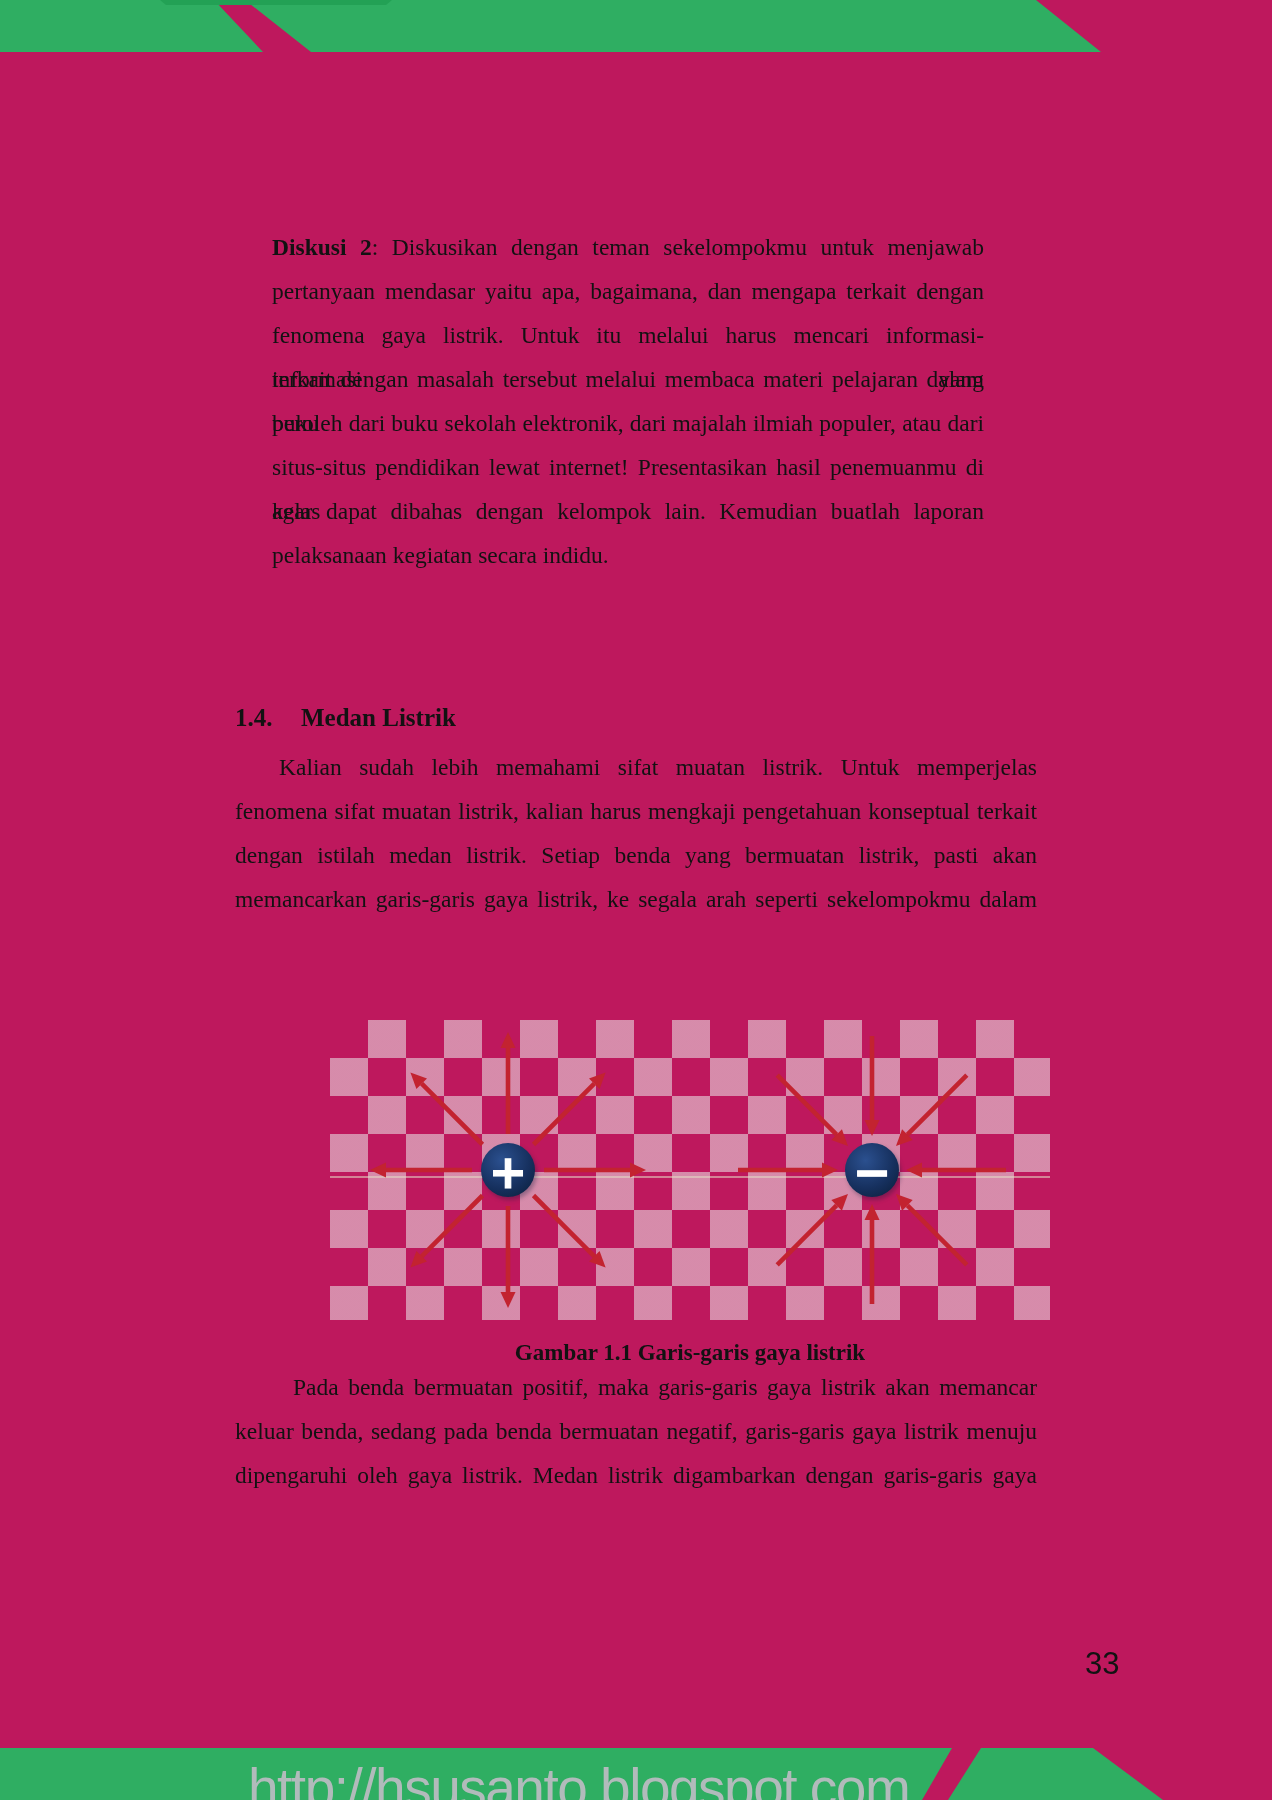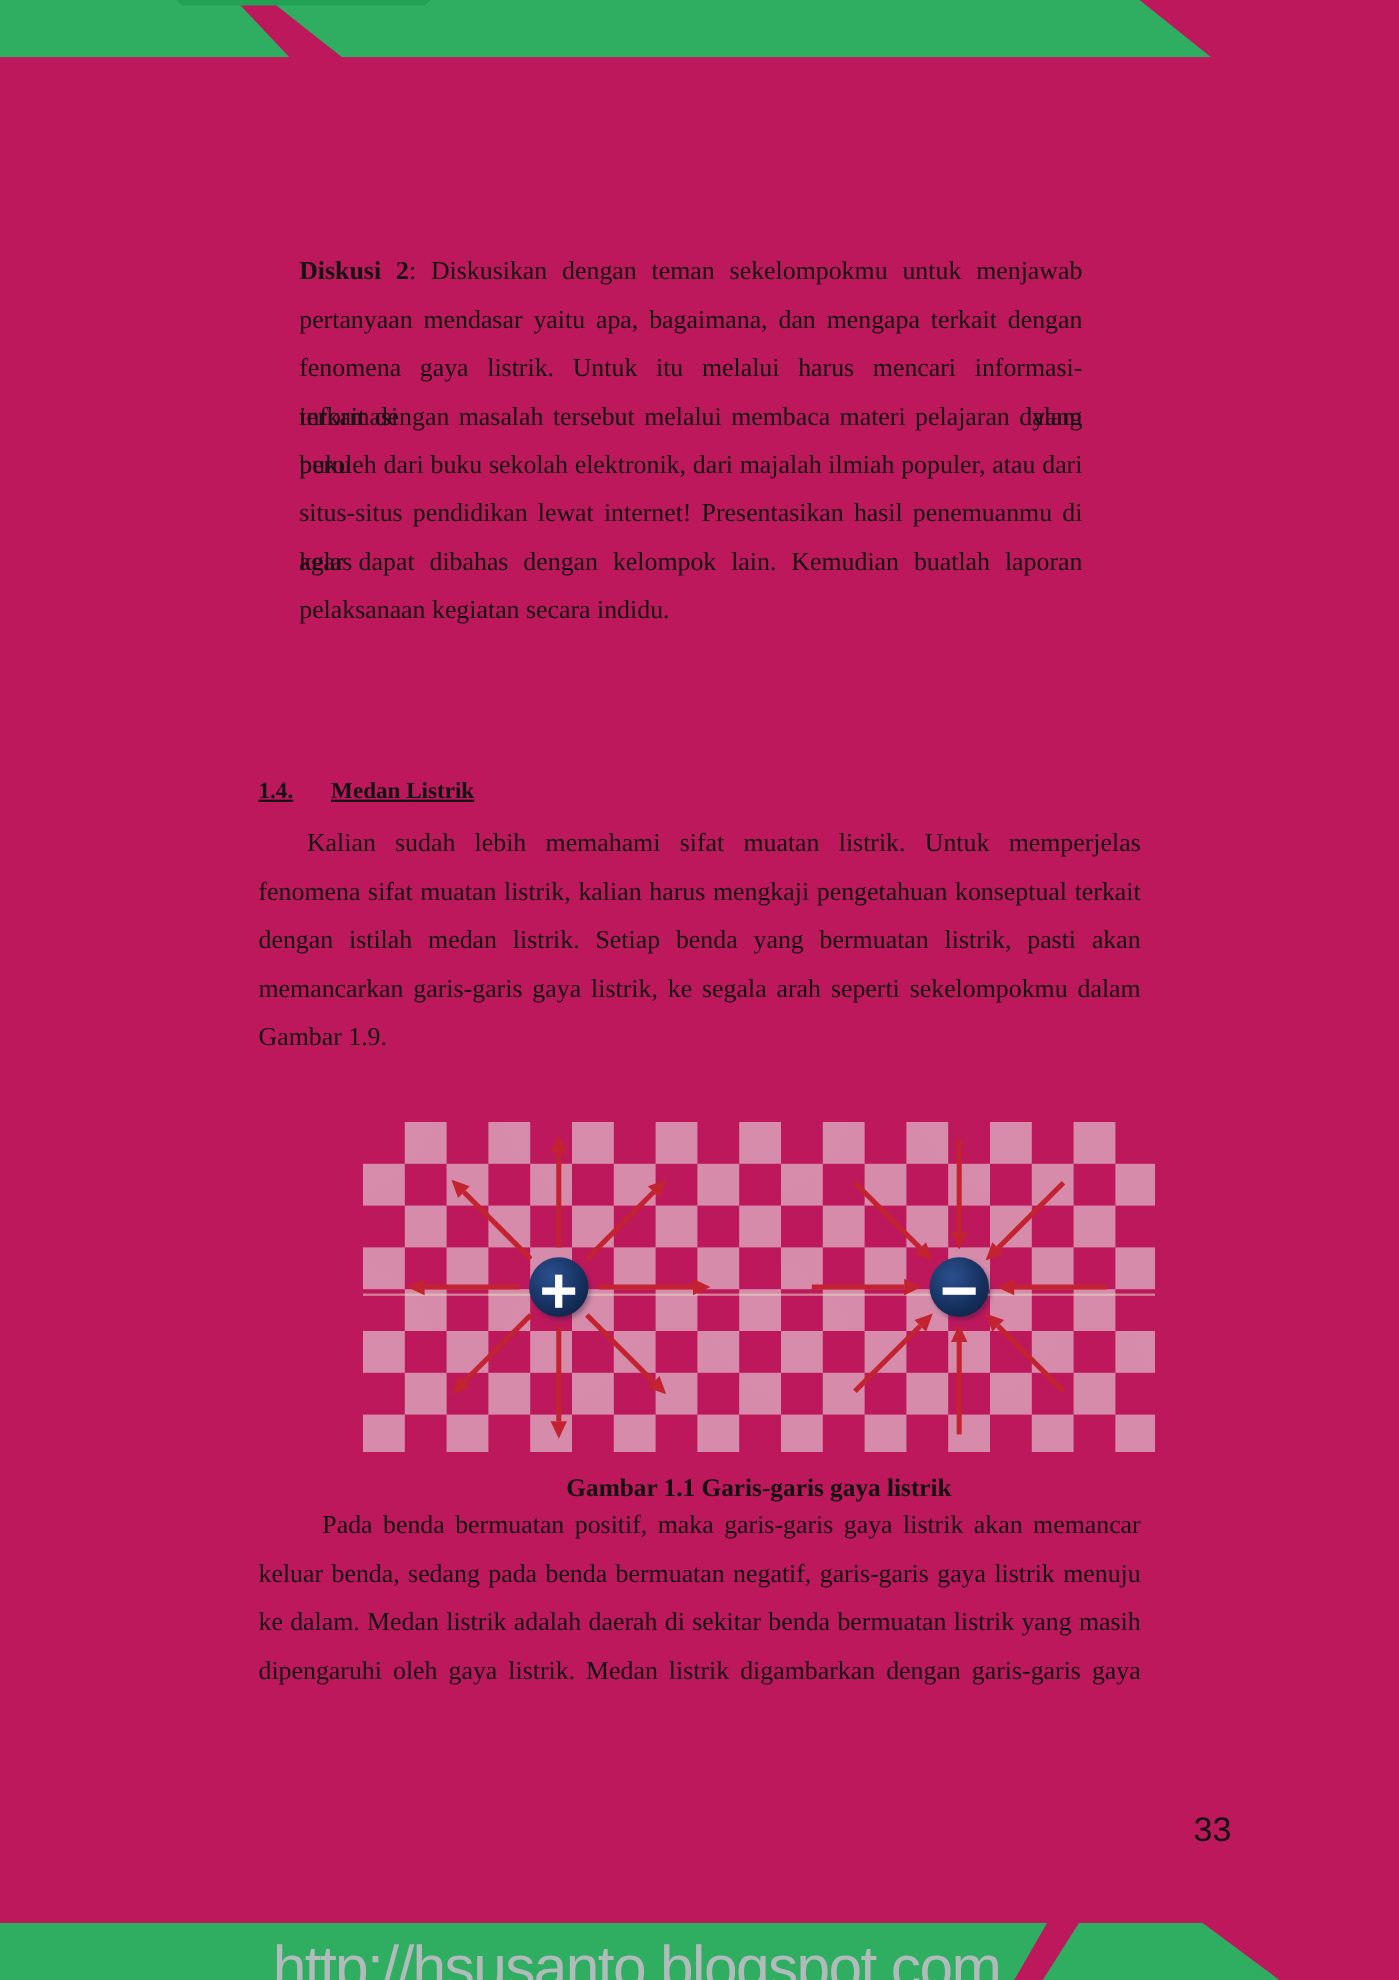--- a/index.html
+++ b/index.html
@@ -28,21 +28,21 @@
   .ind44 .tline.tfirst{text-indent:44px;}
   .ind58 .tline.tfirst{text-indent:58px;}
   .diskusi{left:272px;top:225px;width:712px;}
   .diskusi .b{font-weight:bold;}
   .para1{left:235px;top:745px;width:802px;}
   .para2{left:235px;top:1365px;width:802px;}
 
   .heading{
     left:235px;top:700px;width:700px;
     display:flex;
-    font-weight:bold;font-size:21px;line-height:36px;text-decoration:underline;
+    font-weight:bold;font-size:25px;line-height:36px;
   }
   .heading .hnum{min-width:66px;}
 
   .caption{
     left:330px;top:1338px;width:720px;
     text-align:center;font-weight:bold;font-size:23px;line-height:30px;
   }
 
   .pagenum{
     position:absolute;left:1085px;top:1650px;
@@ -103,21 +103,20 @@
   <div class="textblock heading">
     <span class="hnum">1.4.</span>
     <span class="htitle">Medan Listrik</span>
   </div>
 
   <div class="textblock para1 ind44">
       <div class="tline tfirst">Kalian sudah lebih memahami sifat muatan listrik. Untuk memperjelas</div>
       <div class="tline">fenomena sifat muatan listrik, kalian harus mengkaji pengetahuan konseptual terkait</div>
       <div class="tline">dengan istilah medan listrik. Setiap benda yang bermuatan listrik, pasti akan</div>
       <div class="tline">memancarkan garis-garis gaya listrik, ke segala arah seperti sekelompokmu dalam</div>
-      <div class="tline tlast">Gambar 1.9.</div>
     </div>
 
   <div class="figure">
     <div class="artifact-line"></div>
     <svg class="charge left" viewBox="-150 -150 300 300">
         <defs>
           <radialGradient id="ballgrad0" cx="38%" cy="32%" r="75%">
             <stop offset="0%" stop-color="#2b508f"></stop>
             <stop offset="70%" stop-color="#16305e"></stop>
             <stop offset="100%" stop-color="#0f2547"></stop>
@@ -177,21 +176,20 @@
         <text class="sign" x="0" y="2" fill="#ffffff" text-anchor="middle" dominant-baseline="central" style="font:bold 46px &quot;DejaVu Sans&quot;, sans-serif; stroke:#ffffff; stroke-width:1.2;">−</text>
       </g>
     </svg>
   </div>
 
   <div class="textblock caption">Gambar 1.1 Garis-garis gaya listrik</div>
 
   <div class="textblock para2 ind58">
       <div class="tline tfirst">Pada benda bermuatan positif, maka garis-garis gaya listrik akan memancar</div>
       <div class="tline">keluar benda, sedang pada benda bermuatan negatif, garis-garis gaya listrik menuju</div>
-      <div class="tline">ke dalam. Medan listrik adalah daerah di sekitar benda bermuatan listrik yang masih</div>
       <div class="tline">dipengaruhi oleh gaya listrik. Medan listrik digambarkan dengan garis-garis gaya</div>
     </div>
 
   <div class="pagenum">33</div>
 
   <svg class="banner banner-bottom" width="1272" height="52">
     <polygon class="green-fill" points="0,0 952,0 922,52 0,52" fill="#2fae62"></polygon>
     <polygon class="green-fill" points="981,0 1093,0 1163,52 948,52" fill="#2fae62"></polygon>
   </svg>
 

